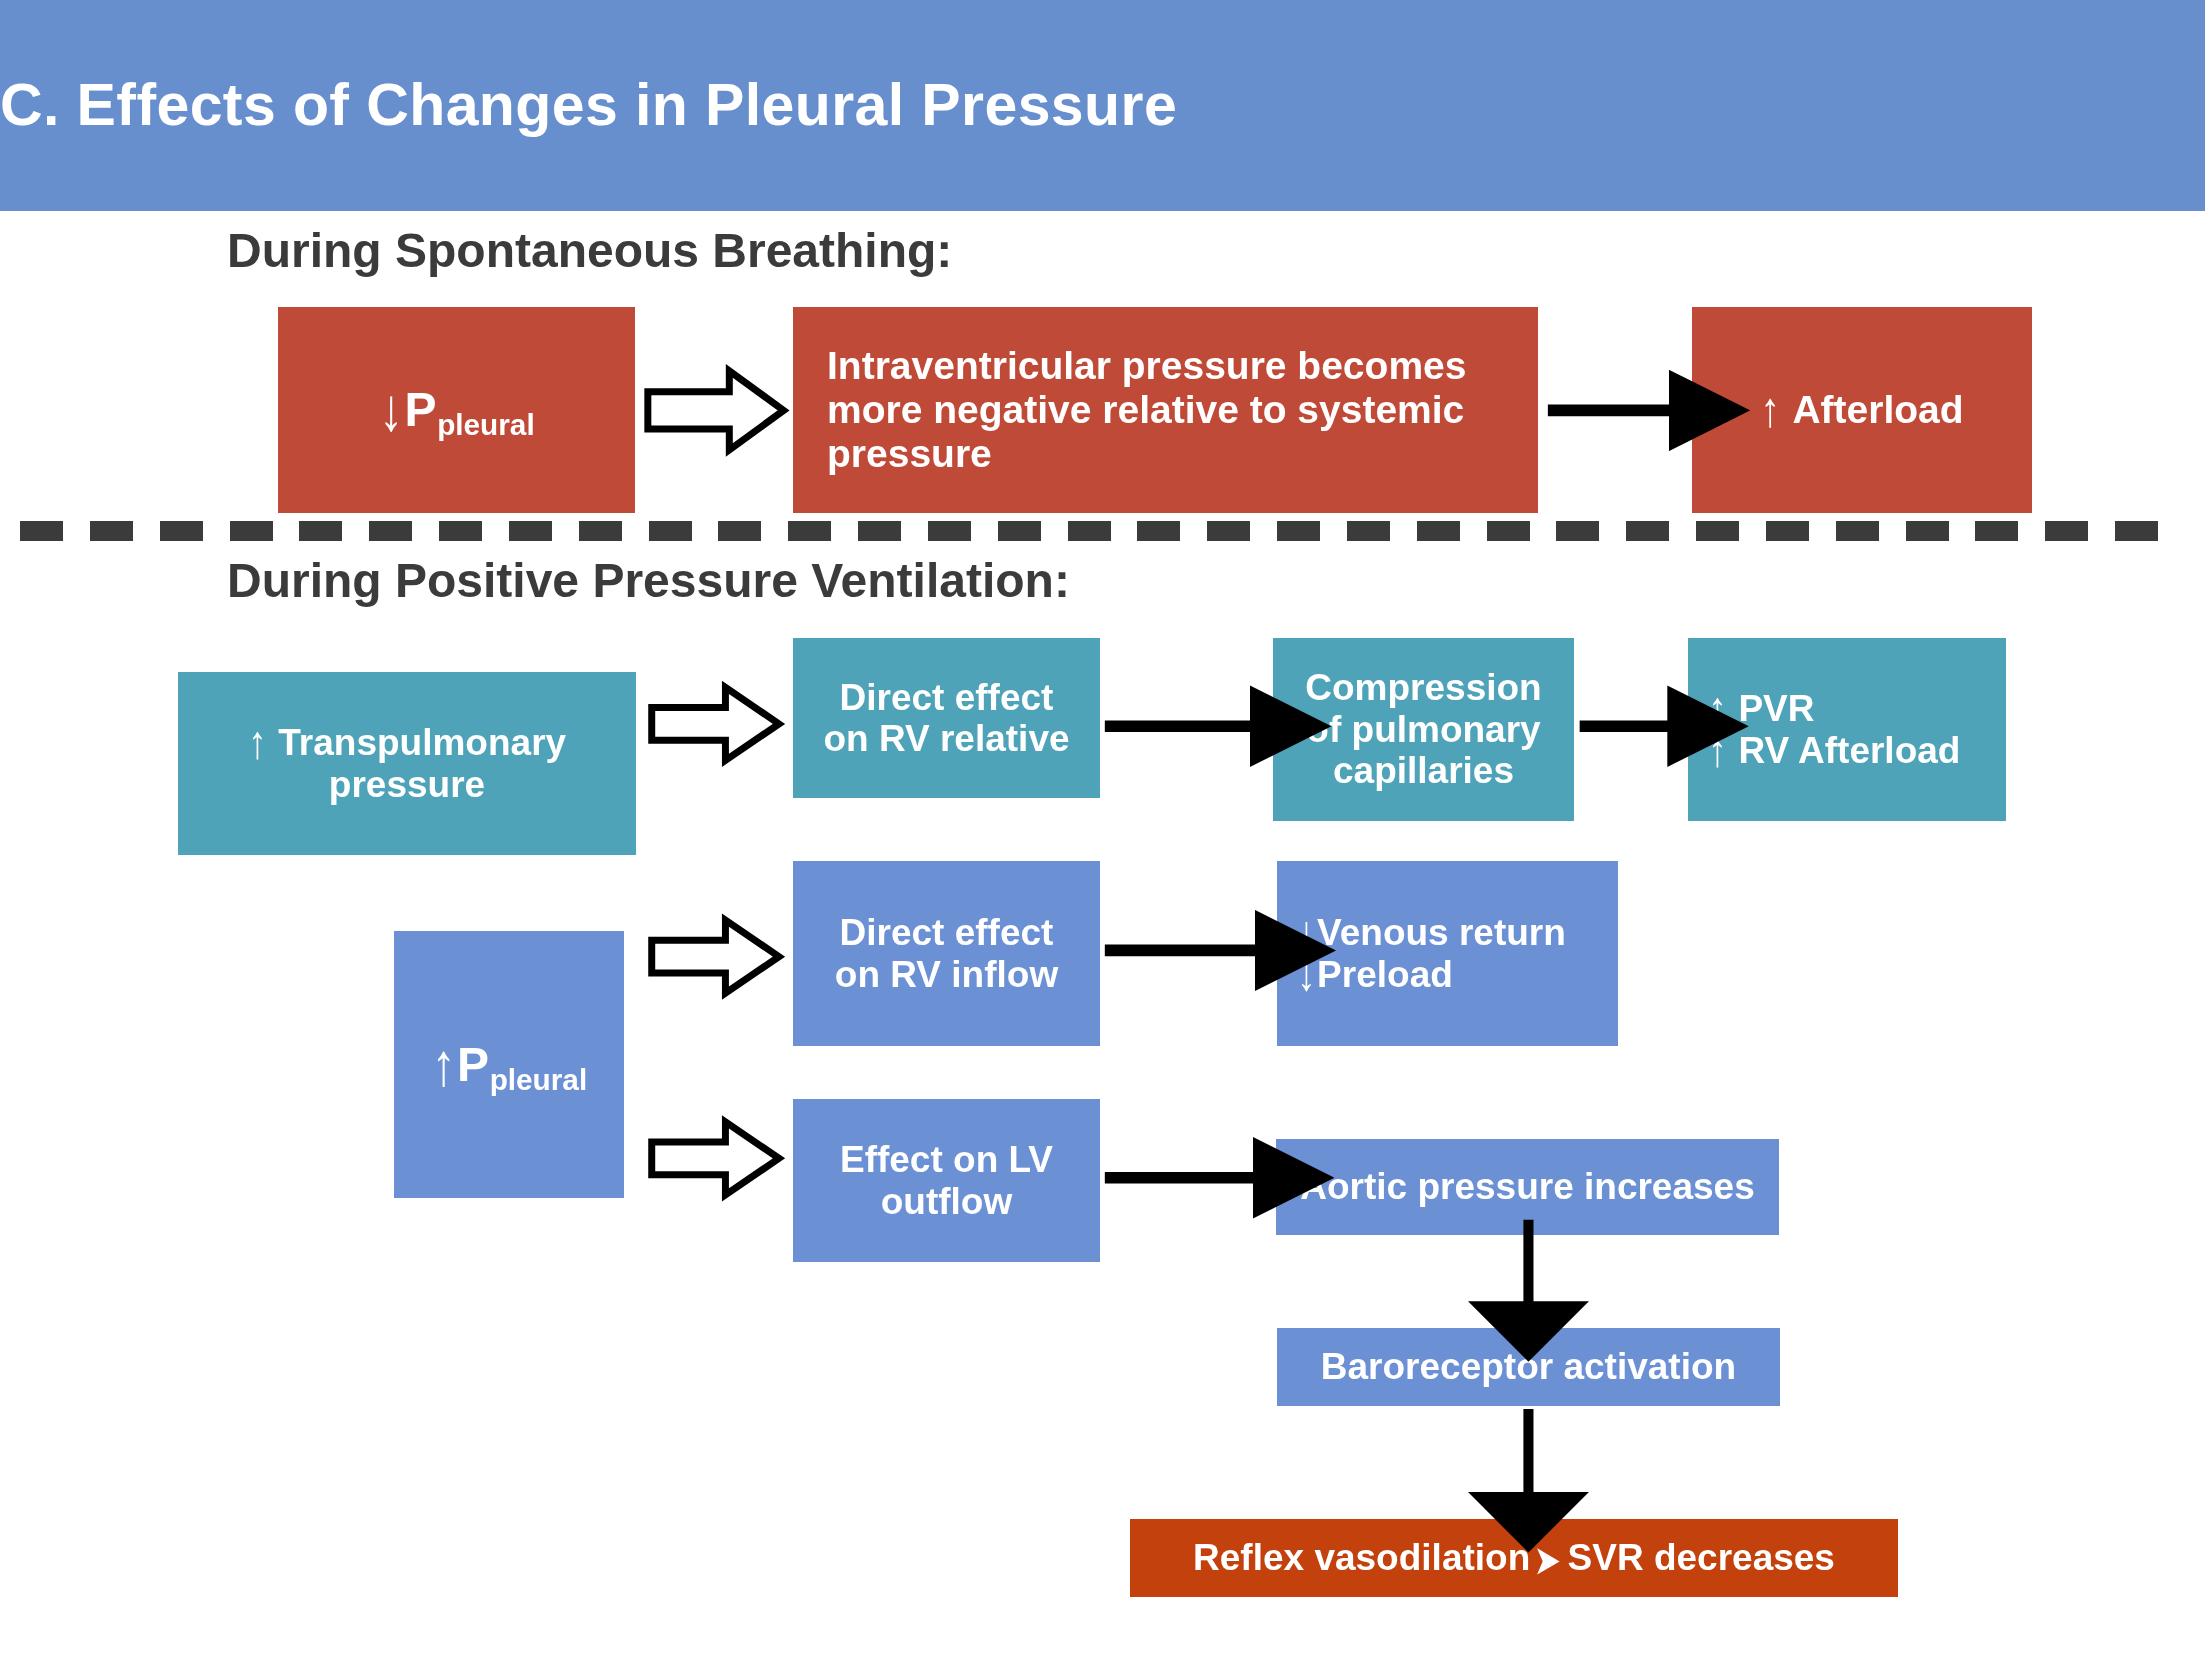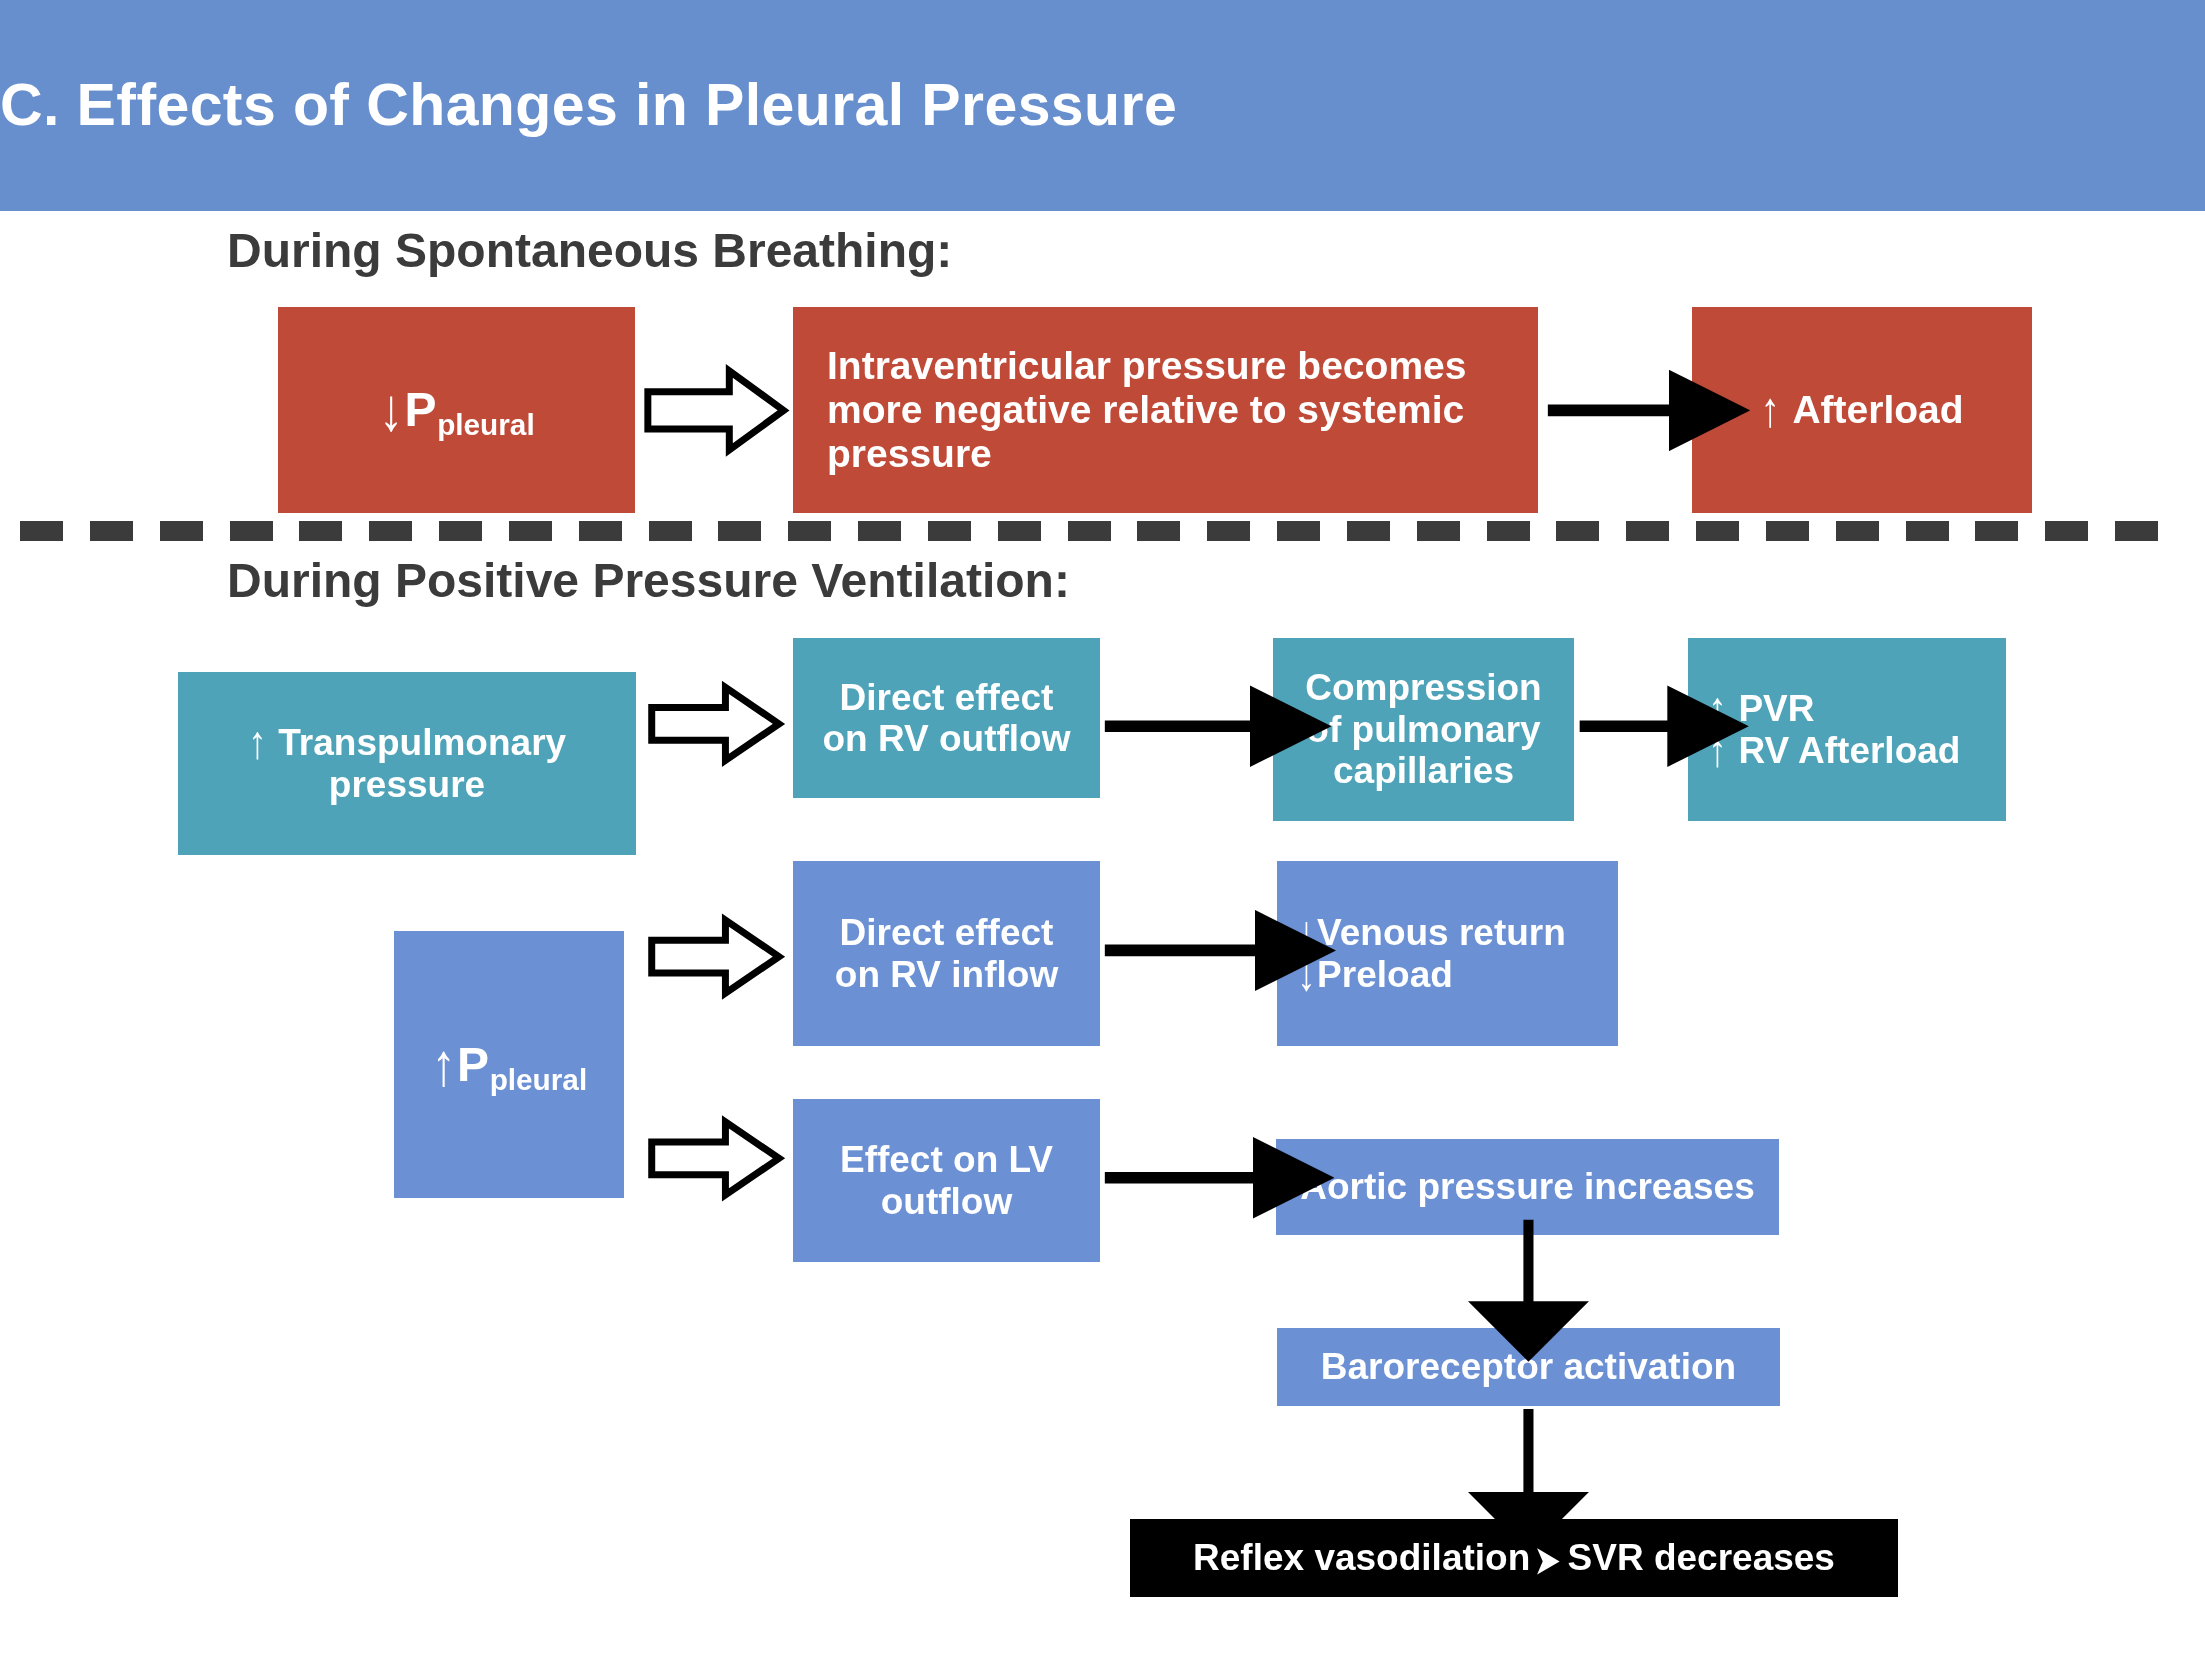--- a/index.html
+++ b/index.html
@@ -172,21 +172,21 @@
 <div class="node node-teal" style="left: 178px; top: 672px; width: 458px; height: 183px; font-size: 37px; background: rgb(79, 163, 184); color: rgb(255, 255, 255);">
   <div class="inner">
     <div><span class="ar">↑</span>&nbsp;<span>Transpulmonary</span></div>
     <div>pressure</div>
   </div>
 </div>
 
 <div class="node node-teal" style="left: 793px; top: 638px; width: 307px; height: 160px; font-size: 37px; background: rgb(79, 163, 184); color: rgb(255, 255, 255);">
   <div class="inner">
     <div>Direct effect</div>
-    <div>on RV outflow</div>
+    <div>on RV relative</div>
   </div>
 </div>
 
 <div class="node node-teal" style="left: 1273px; top: 638px; width: 301px; height: 183px; font-size: 37px; background: rgb(79, 163, 184); color: rgb(255, 255, 255);">
   <div class="inner">
     <div>Compression</div>
     <div>of pulmonary</div>
     <div>capillaries</div>
   </div>
 </div>
@@ -226,21 +226,21 @@
 </div>
 
 <div class="node node-blue" style="left: 1276px; top: 1139px; width: 503px; height: 96px; font-size: 37px; background: rgb(107, 144, 212); color: rgb(255, 255, 255);">
   <div class="inner">Aortic pressure increases</div>
 </div>
 
 <div class="node node-blue" style="left: 1277px; top: 1328px; width: 503px; height: 78px; font-size: 37px; background: rgb(107, 144, 212); color: rgb(255, 255, 255);">
   <div class="inner">Baroreceptor activation</div>
 </div>
 
-<div class="node node-blue" style="left: 1130px; top: 1519px; width: 768px; height: 78px; font-size: 37px; background: #000000; color: rgb(255, 255, 255);">
+<div class="node node-blue" style="left: 1130px; top: 1519px; width: 768px; height: 78px; font-size: 37px; background: #c2410c; color: rgb(255, 255, 255);">
   <div class="inner">
     <span>Reflex vasodilation</span><span class="ar" style="font-size:0.80em; margin:0 7.8px 0 4.7px;">➤</span><span>SVR decreases</span>
   </div>
 </div>
 
 <svg id="arrow-layer" viewBox="0 0 2842 2155" xmlns="http://www.w3.org/2000/svg">
   <defs>
     <marker id="solidhead" markerWidth="7" markerHeight="7" refX="0.6" refY="3.5" orient="auto">
       <path d="M0,0 L7,3.5 L0,7 Z" fill="#000"></path>
     </marker>

